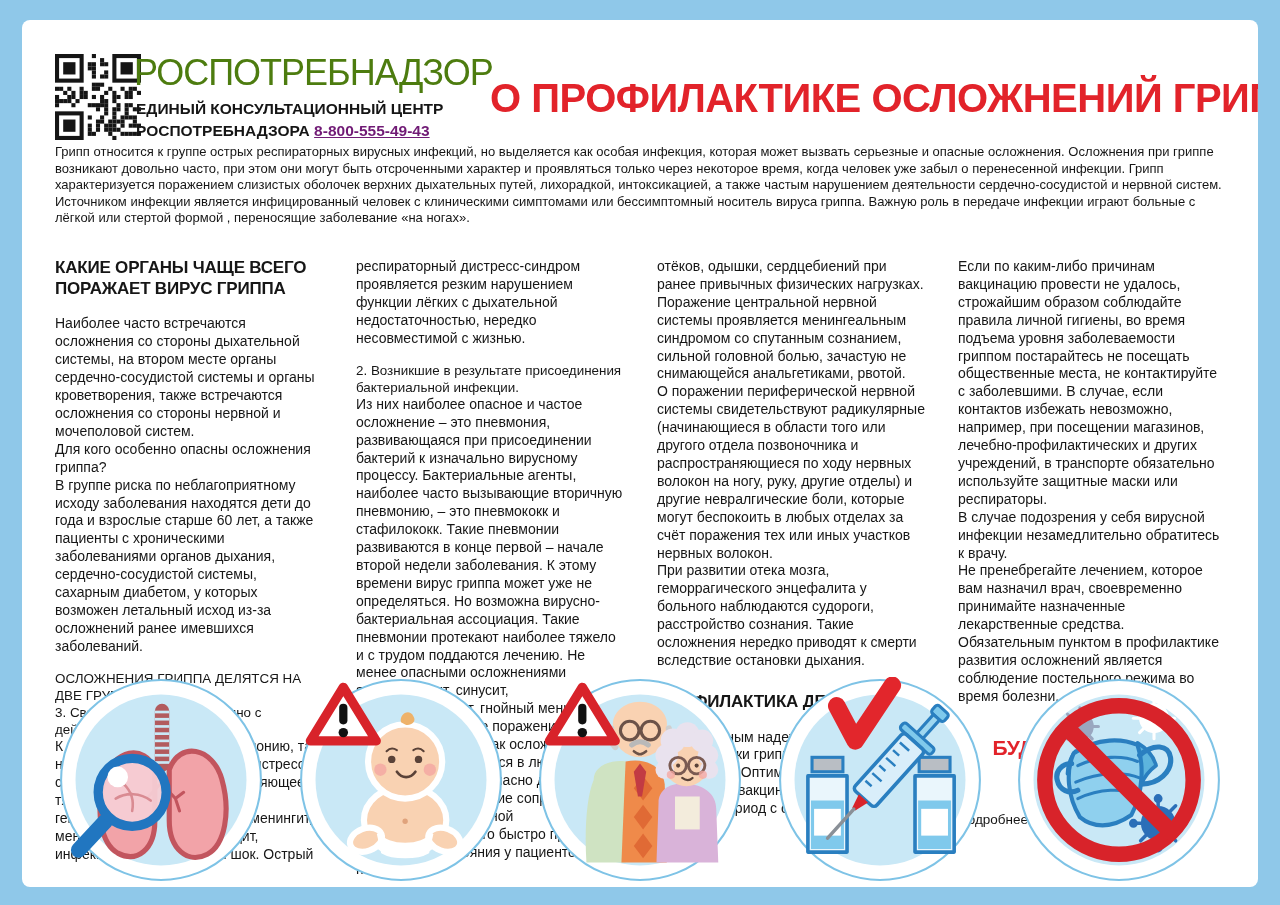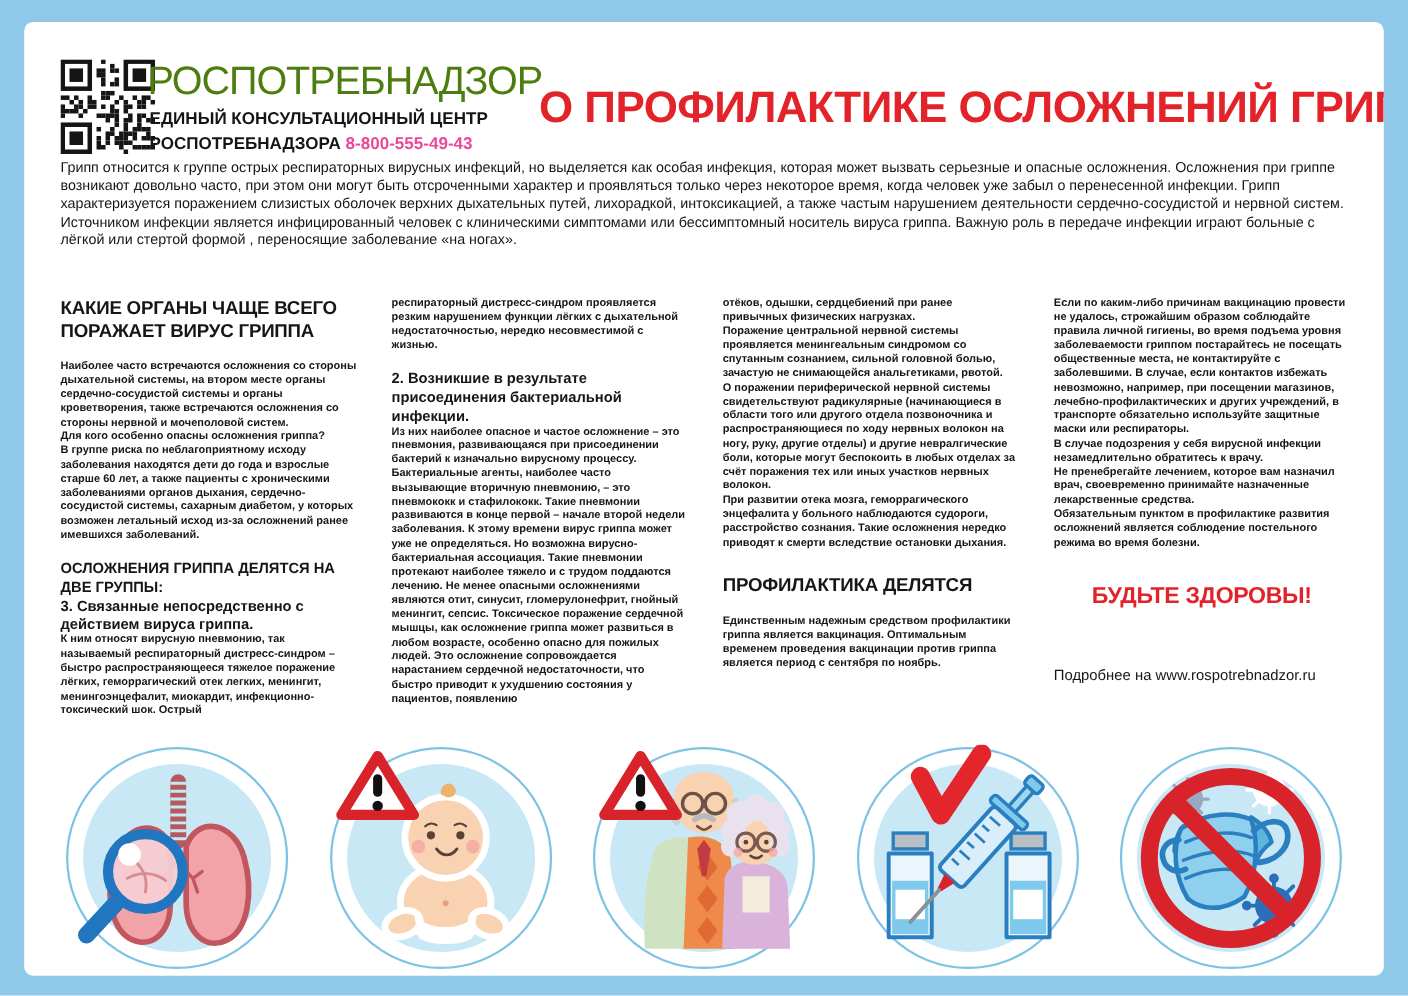--- a/index.html
+++ b/index.html
@@ -16,45 +16,45 @@
   
   .qr{position:absolute;left:33px;top:34px;width:86px;height:86px;}
   .logo-name{
     position:absolute;left:112px;top:32px;font-size:36px;font-weight:400;
     letter-spacing:-1px;color:#4d7c0f;white-space:nowrap;
   }
   .logo-sub{
     position:absolute;left:114px;top:78px;font-size:15.5px;font-weight:700;
     line-height:1.42;color:#151515;white-space:pre-line;
   }
-  .logo-phone{color:#ec4899;font-weight:700;}
+  .logo-phone{color:#701a75;font-weight:700;text-decoration:underline;}
   .page-title{
     position:absolute;left:468px;top:56px;width:640px;text-align:center;
     font-size:40px;font-weight:700;letter-spacing:-0.5px;color:#e2232a;white-space:nowrap;
   }
   
   .intro{
     position:absolute;left:33px;top:124px;width:1172px;
     font-size:13px;line-height:1.27;white-space:pre-line;
   }
   
   .columns{
     position:absolute;left:33px;top:238px;width:1172px;height:428px;
-    display:flex;gap:32px;margin-top:12px;
+    display:flex;gap:32px;
   }
   .col{flex:1 1 0;min-width:0;}
   .col-h{
     font-size:17px;font-weight:700;line-height:1.22;margin:0 0 16px 0;
     white-space:pre-line;letter-spacing:-0.2px;
   }
   .col-sh{
-    font-size:13.4px;font-weight:700;line-height:1.28;margin:14px 0 0 0;white-space:pre-line;
+    font-size:13.4px;font-weight:400;line-height:1.28;margin:14px 0 0 0;white-space:pre-line;
   }
   .col-p{
-    font-size:10px;line-height:1.28;margin:0;white-space:pre-line;font-weight:bold;
+    font-size:14px;line-height:1.28;margin:0;white-space:pre-line;
   }
   .col-p + .col-h{margin-top:22px;}
   .slogan{
     margin-top:30px;text-align:center;font-size:21px;font-weight:700;color:#e2232a;
     letter-spacing:-0.3px;
   }
   .footnote{
     margin-top:52px;font-size:13.5px;color:#161616;
   }
   

